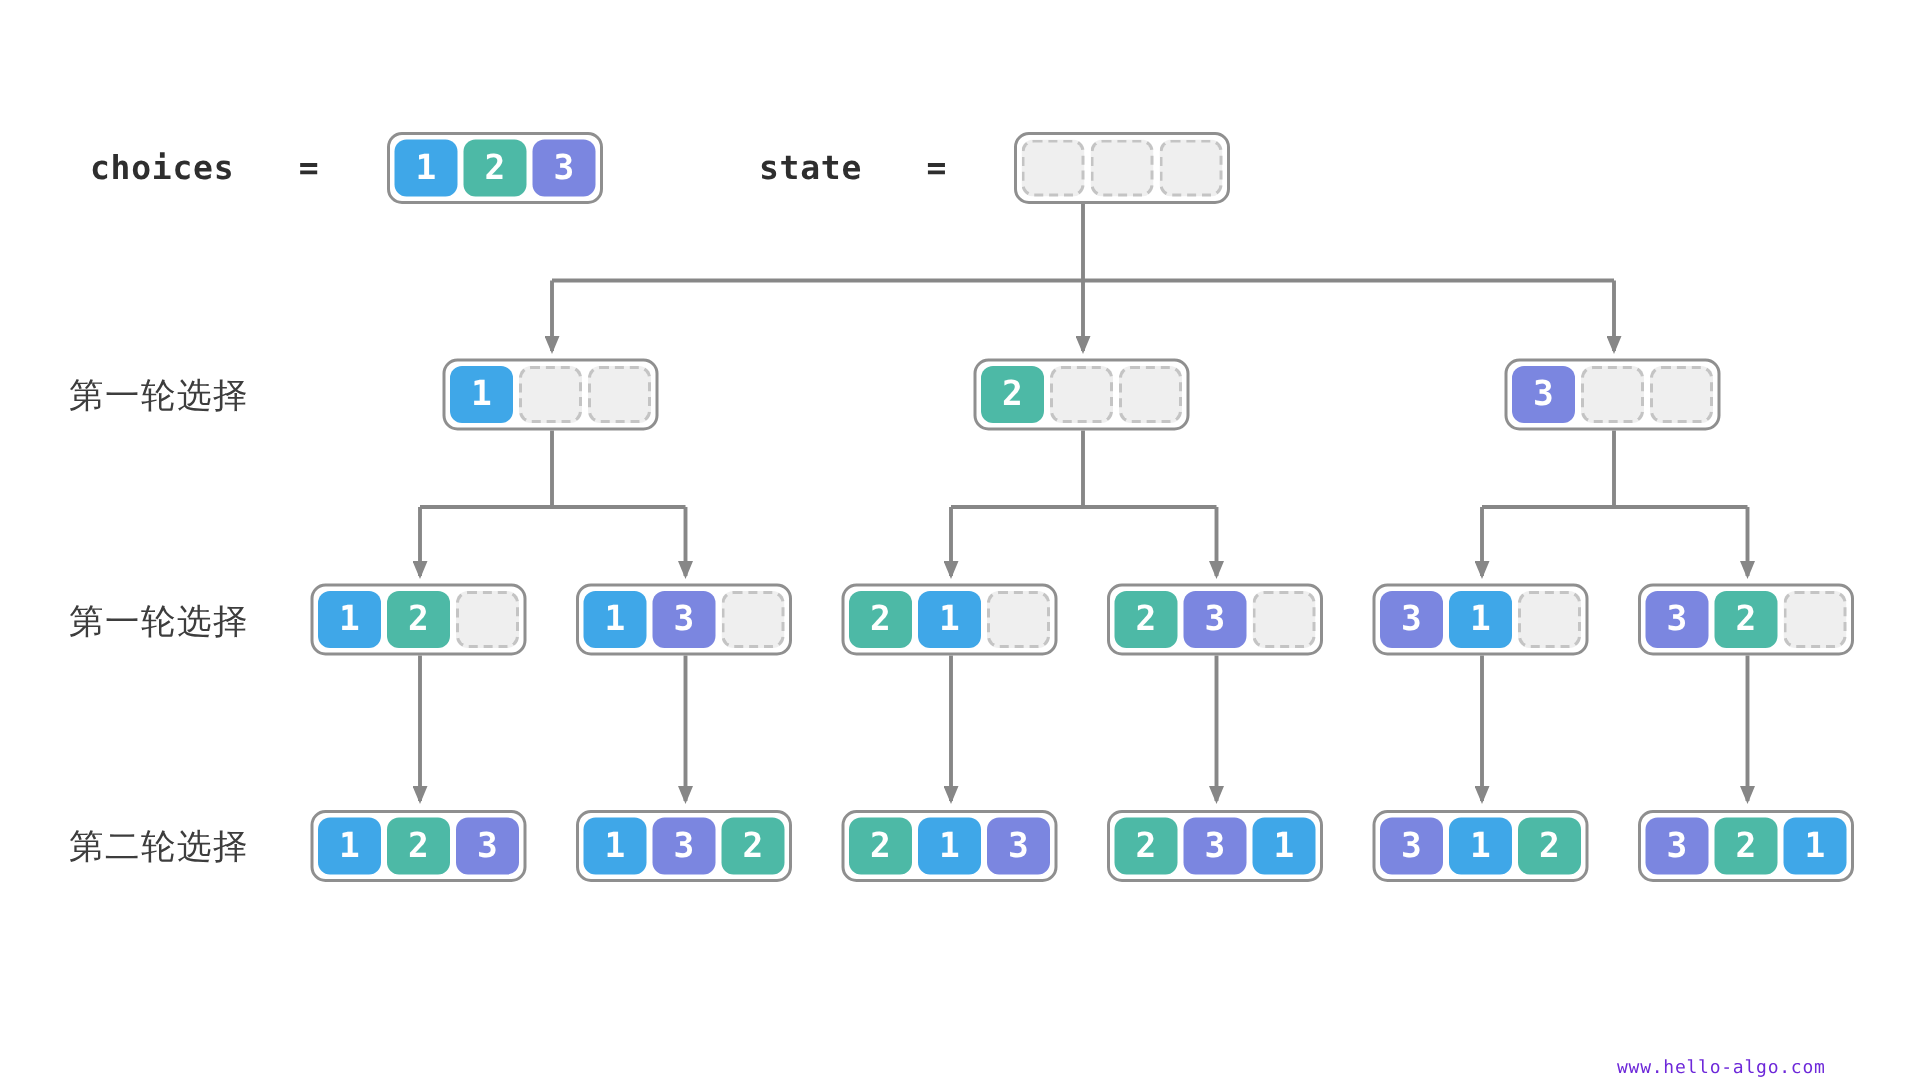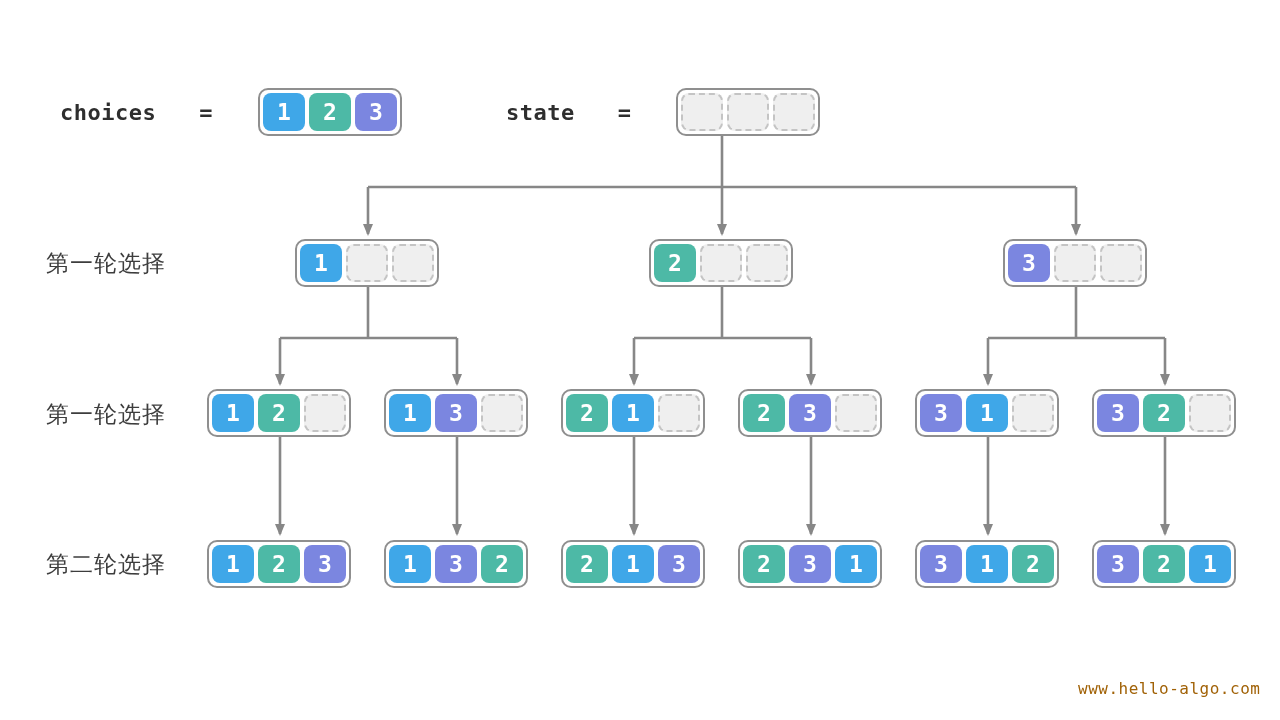--- a/index.html
+++ b/index.html
@@ -77,25 +77,25 @@
     left: 46px;
     font-size: 23px;
     line-height: 28px;
     color: #3d3d3d;
     letter-spacing: 1px;
     white-space: nowrap;
   }
   
   .watermark {
     position: absolute;
-    left: 1078px; top: 679px;
+    left: 1078px; top: 704px;
     font-family: "DejaVu Sans Mono", monospace;
-    font-size: 16px;
+    font-size: 12px;
     letter-spacing: 0.5px;
-    color: #a16207;
+    color: #6d28d9;
   }
 </style>
 </head>
 <body>
 
 <div class="canvas">
 
   <svg class="arrows" width="1280" height="720" viewBox="0 0 1280 720">
     <defs>
       <marker id="ah" viewBox="0 0 12 10" refX="10" refY="5" markerWidth="12" markerHeight="10" markerUnits="userSpaceOnUse" orient="auto">

